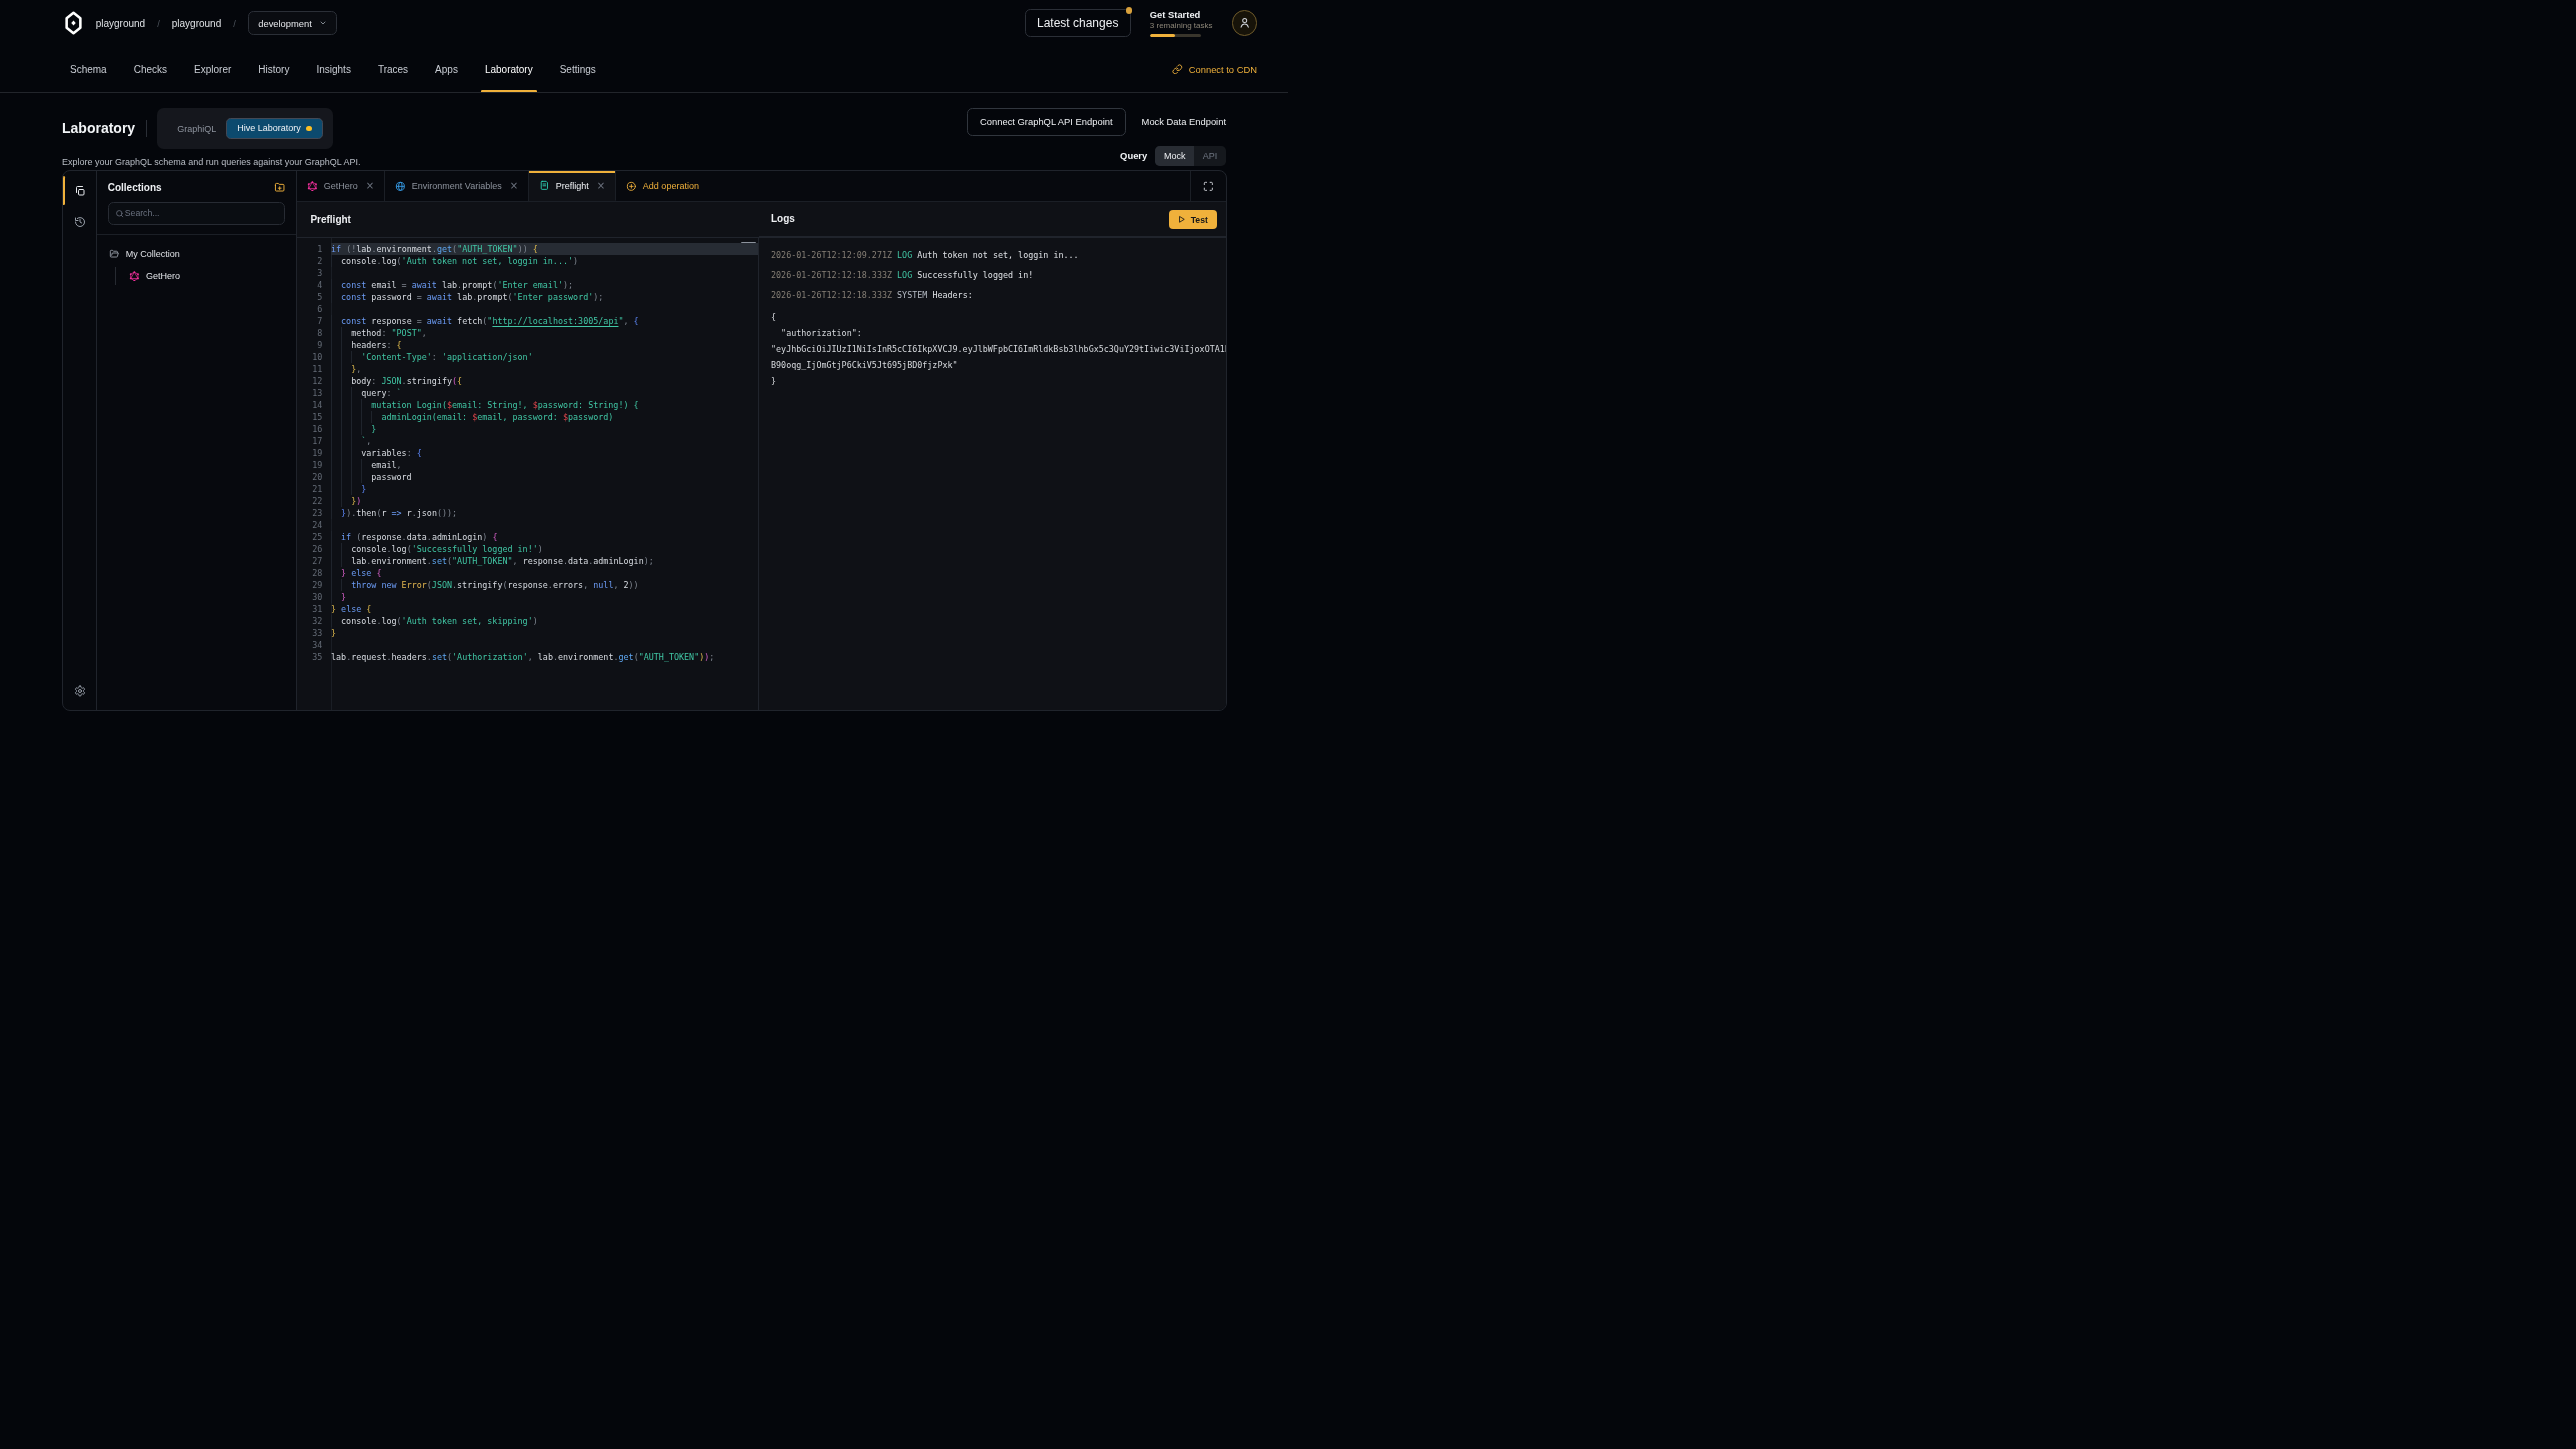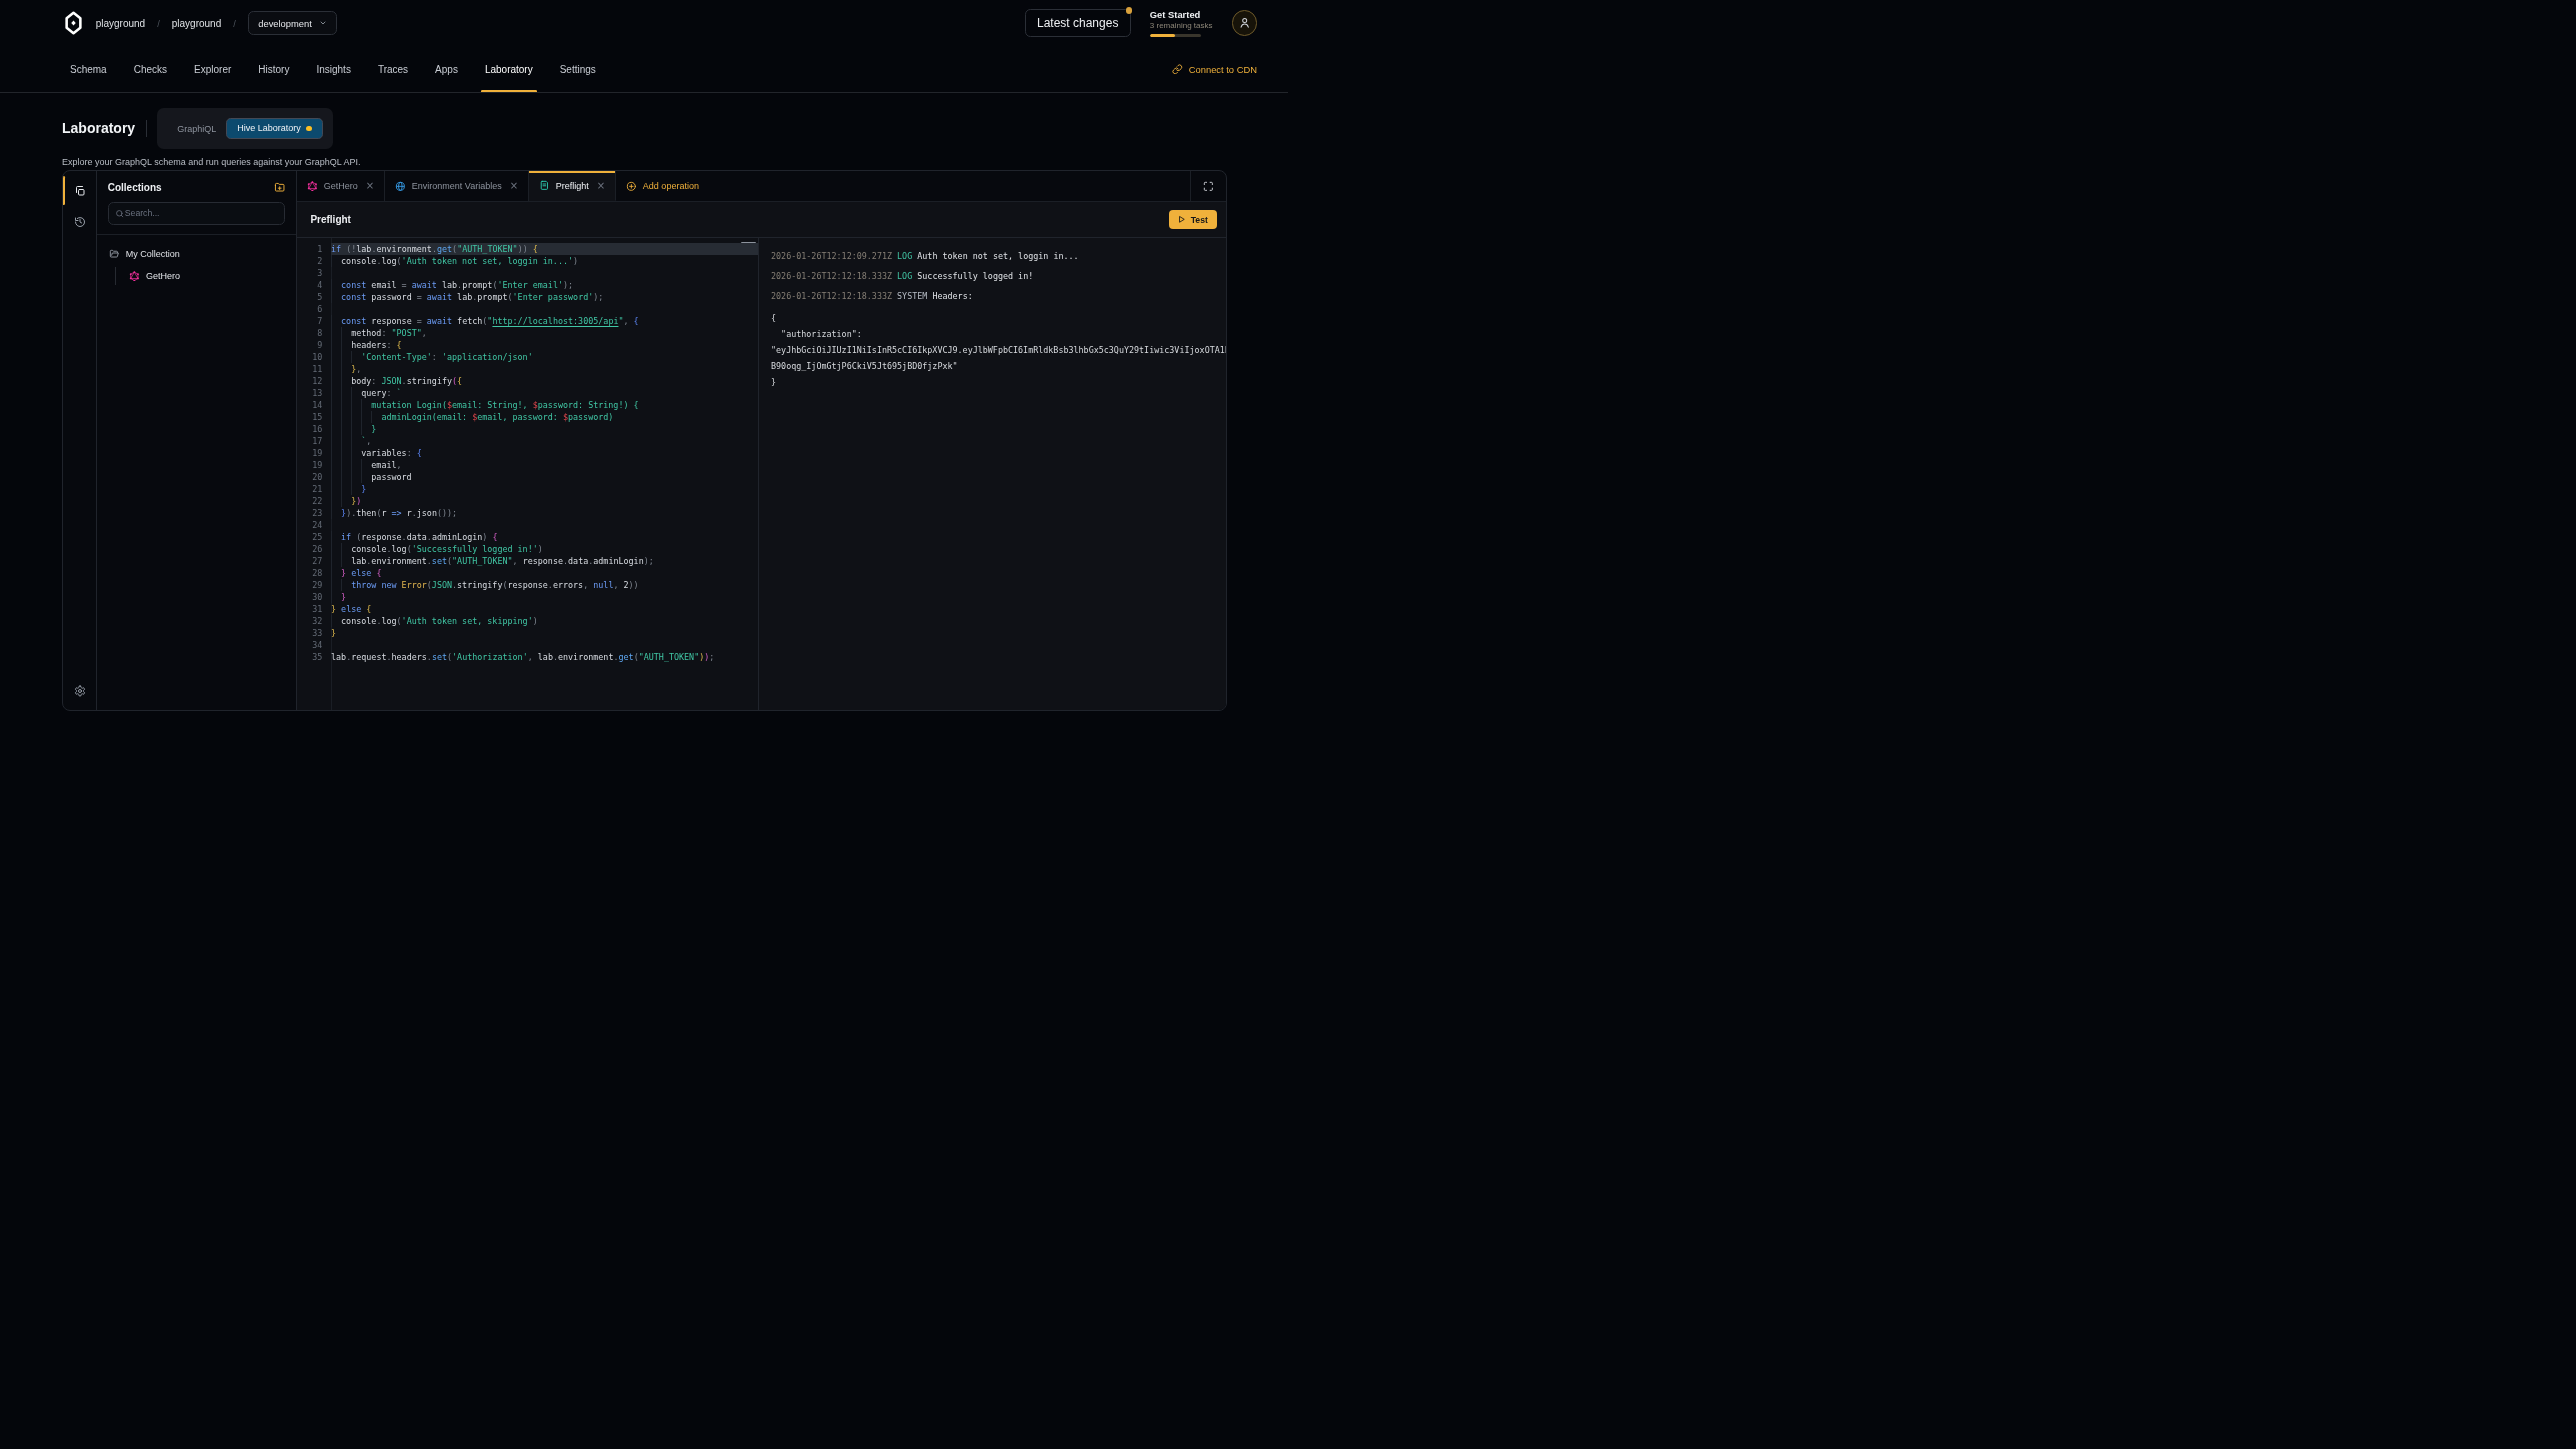--- a/index.html
+++ b/index.html
@@ -237,20 +237,33 @@
             </svg>
         </span>
         <span>Learn more about the Laboratory</span>
         <span style="display:flex">
           <svg width="8.7" height="8.7" viewBox="0 0 24 24" fill="none" stroke="#9aa1ab" stroke-width="2" stroke-linecap="round" stroke-linejoin="round">
               <path d="M18 13v6a2 2 0 0 1-2 2H5a2 2 0 0 1-2-2V8a2 2 0 0 1 2-2h6"></path>
               <path d="M15 3h6v6"></path>
               <path d="M10 14 21 3"></path>
             </svg>
         </span>
+      </div>
+    </div>
+    <div class="ph-right">
+      <div class="ph-btn-row">
+        <button class="connect-endpoint-btn">Connect GraphQL API Endpoint</button>
+        <span class="mock-endpoint">Mock Data Endpoint</span>
+      </div>
+      <div class="query-row">
+        <span class="query-label">Query</span>
+        <div class="query-toggle">
+          <span class="qt-btn active">Mock</span>
+          <span class="qt-btn">API</span>
+        </div>
       </div>
     </div>
   </div>
 
   <div class="panel">
 
     <div class="rail">
       <div class="rail-item active">
         <span style="display:flex">
           <svg width="12" height="12" viewBox="0 0 24 24" fill="none" stroke="currentColor" stroke-width="2" stroke-linecap="round" stroke-linejoin="round">
@@ -549,20 +562,23 @@
               <div class="row">
                 <span class="ln">34</span>
                 <div class="lc"></div>
               </div>
               <div class="row">
                 <span class="ln">35</span>
                 <div class="lc"><span class="tk-vr">lab</span><span class="tk-pn">.</span><span class="tk-vr">request</span><span class="tk-pn">.</span><span class="tk-vr">headers</span><span class="tk-pn">.</span><span class="tk-fn">set</span><span class="tk-pn">(</span><span class="tk-st">'Authorization'</span><span class="tk-pn">,</span><span class="tk-vr"> lab</span><span class="tk-pn">.</span><span class="tk-vr">environment</span><span class="tk-pn">.</span><span class="tk-fn">get</span><span class="tk-pn">(</span><span class="tk-st">"AUTH_TOKEN"</span><span class="tk-b1">)</span><span class="tk-b2">)</span><span class="tk-pn">;</span></div>
               </div>
             </div>
           <div class="logs">
+            <div class="logs-head">
+              <span class="pane-title">Logs</span>
+            </div>
             <div class="logs-body" id="logs-body">
                 <div class="log-entry"><span class="log-ts">2026-01-26T12:12:09.271Z</span> <span class="log-level-LOG">LOG</span> <span class="log-msg">Auth token not set, loggin in...</span></div>
                 <div class="log-entry"><span class="log-ts">2026-01-26T12:12:18.333Z</span> <span class="log-level-LOG">LOG</span> <span class="log-msg">Successfully logged in!</span></div>
                 <div class="log-entry"><span class="log-ts">2026-01-26T12:12:18.333Z</span> <span class="log-level-SYSTEM">SYSTEM</span> <span class="log-msg">Headers:</span></div>
                 <div class="jline">{</div>
                 <div class="jline">  "authorization":</div>
                 <div class="jline">"eyJhbGciOiJIUzI1NiIsInR5cCI6IkpXVCJ9.eyJlbWFpbCI6ImRldkBsb3lhbGx5c3QuY29tIiwic3ViIjoxOTA1LCJ</div>
                 <div class="jline">B90oqg_IjOmGtjP6CkiV5Jt695jBD0fjzPxk"</div>
                 <div class="jline">}</div>
               </div>

